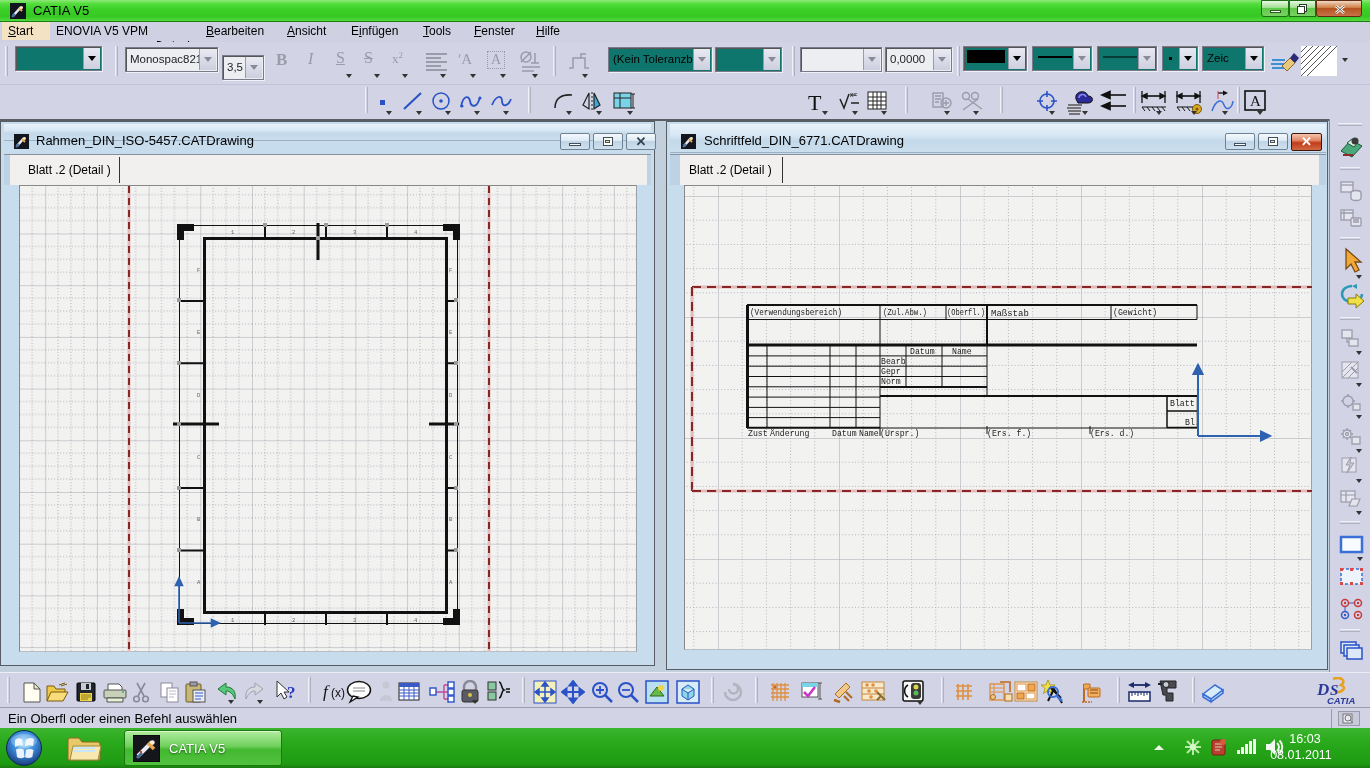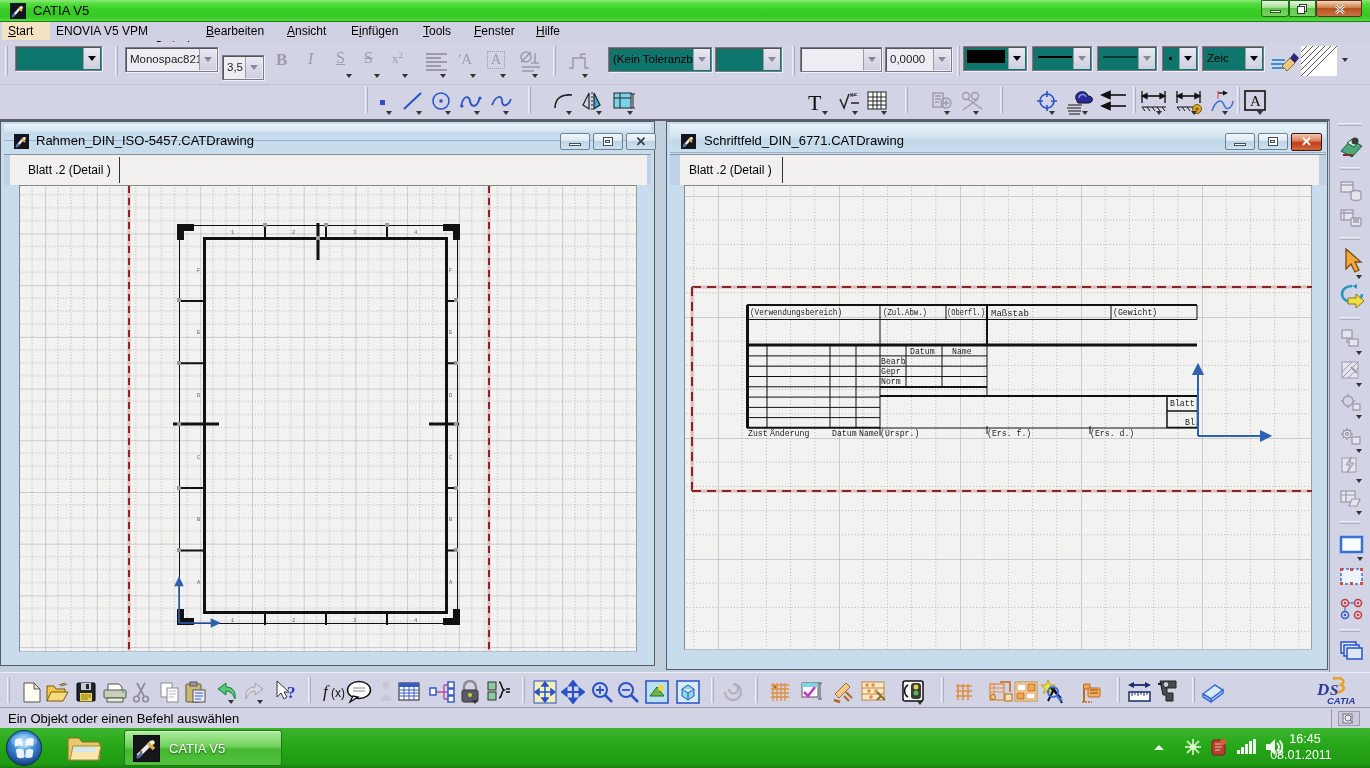--- a/index.html
+++ b/index.html
@@ -1043,21 +1043,21 @@
 
   <svg class="abs" style="left:1315px;top:4px" width="50" height="28">
     <path d="M18 2 c8 -3 14 2 8 6 c6 2 2 8 -6 7" fill="none" stroke="#e8a020" stroke-width="2.5"></path>
     <text x="2" y="18" font-size="17" font-style="italic" font-weight="bold" fill="#2a3a9a" font-family="Liberation Serif,serif">D</text>
     <text x="15" y="18" font-size="15" font-style="italic" font-weight="bold" fill="#2a3a9a" font-family="Liberation Serif,serif">S</text>
     <text x="12" y="27" font-size="9.5" font-style="italic" font-weight="bold" fill="#2a3a9a">CATIA</text>
   </svg>
 </div>
 
 <div class="abs" id="statusbar" style="left:0;top:707px;width:1370px;height:21px;background:#d2d3e4;border-top:1px solid #9a9aa8;">
-  <div class="abs" style="left:8px;top:3px;font-size:13px;color:#000;">Ein Objekt oder einen Befehl auswählen</div>
+  <div class="abs" style="left:8px;top:3px;font-size:13px;color:#000;">Ein Oberfl oder einen Befehl auswählen</div>
   <div class="abs" style="left:1331px;top:1px;width:34px;height:19px;border-left:1px solid #9a9aa8;">
     <div class="abs" style="left:6px;top:2px;width:22px;height:15px;border:1px solid #9a9aa8;background:#c8c9da;"></div>
     <svg class="abs" style="left:10px;top:4px" width="14" height="12">
         <rect x="1" y="1" width="9" height="9" fill="#e8e8f0" stroke="#777"></rect>
         <circle cx="6" cy="5" r="3" fill="none" stroke="#777"></circle>
         <path d="M8 7 l3 3" stroke="#777"></path>
       </svg>
   </div>
 </div>
 
@@ -1126,15 +1126,15 @@
         <rect x="14" y="3" width="3" height="13"></rect>
         <rect x="18" y="1" width="3" height="15"></rect>
       </g>
     </svg>
 
   <svg class="abs" style="left:1264px;top:9px" width="22" height="20">
       <path d="M2 7 h4 l5 -5 v16 l-5 -5 h-4 z" fill="#f0f8f0"></path>
       <path d="M13 6 a5 5 0 0 1 0 8 M15.5 3.5 a9 9 0 0 1 0 13" stroke="#f0f8f0" stroke-width="2" fill="none"></path>
     </svg>
 
-  <div class="abs" style="left:1270px;top:4px;width:70px;text-align:center;font-size:12.5px;color:#fff;">16:45</div>
+  <div class="abs" style="left:1270px;top:4px;width:70px;text-align:center;font-size:12.5px;color:#fff;">16:03</div>
   <div class="abs" style="left:1261px;top:20px;width:80px;text-align:center;font-size:12.5px;color:#fff;">08.01.2011</div>
 </div>
 
 </body></html>

